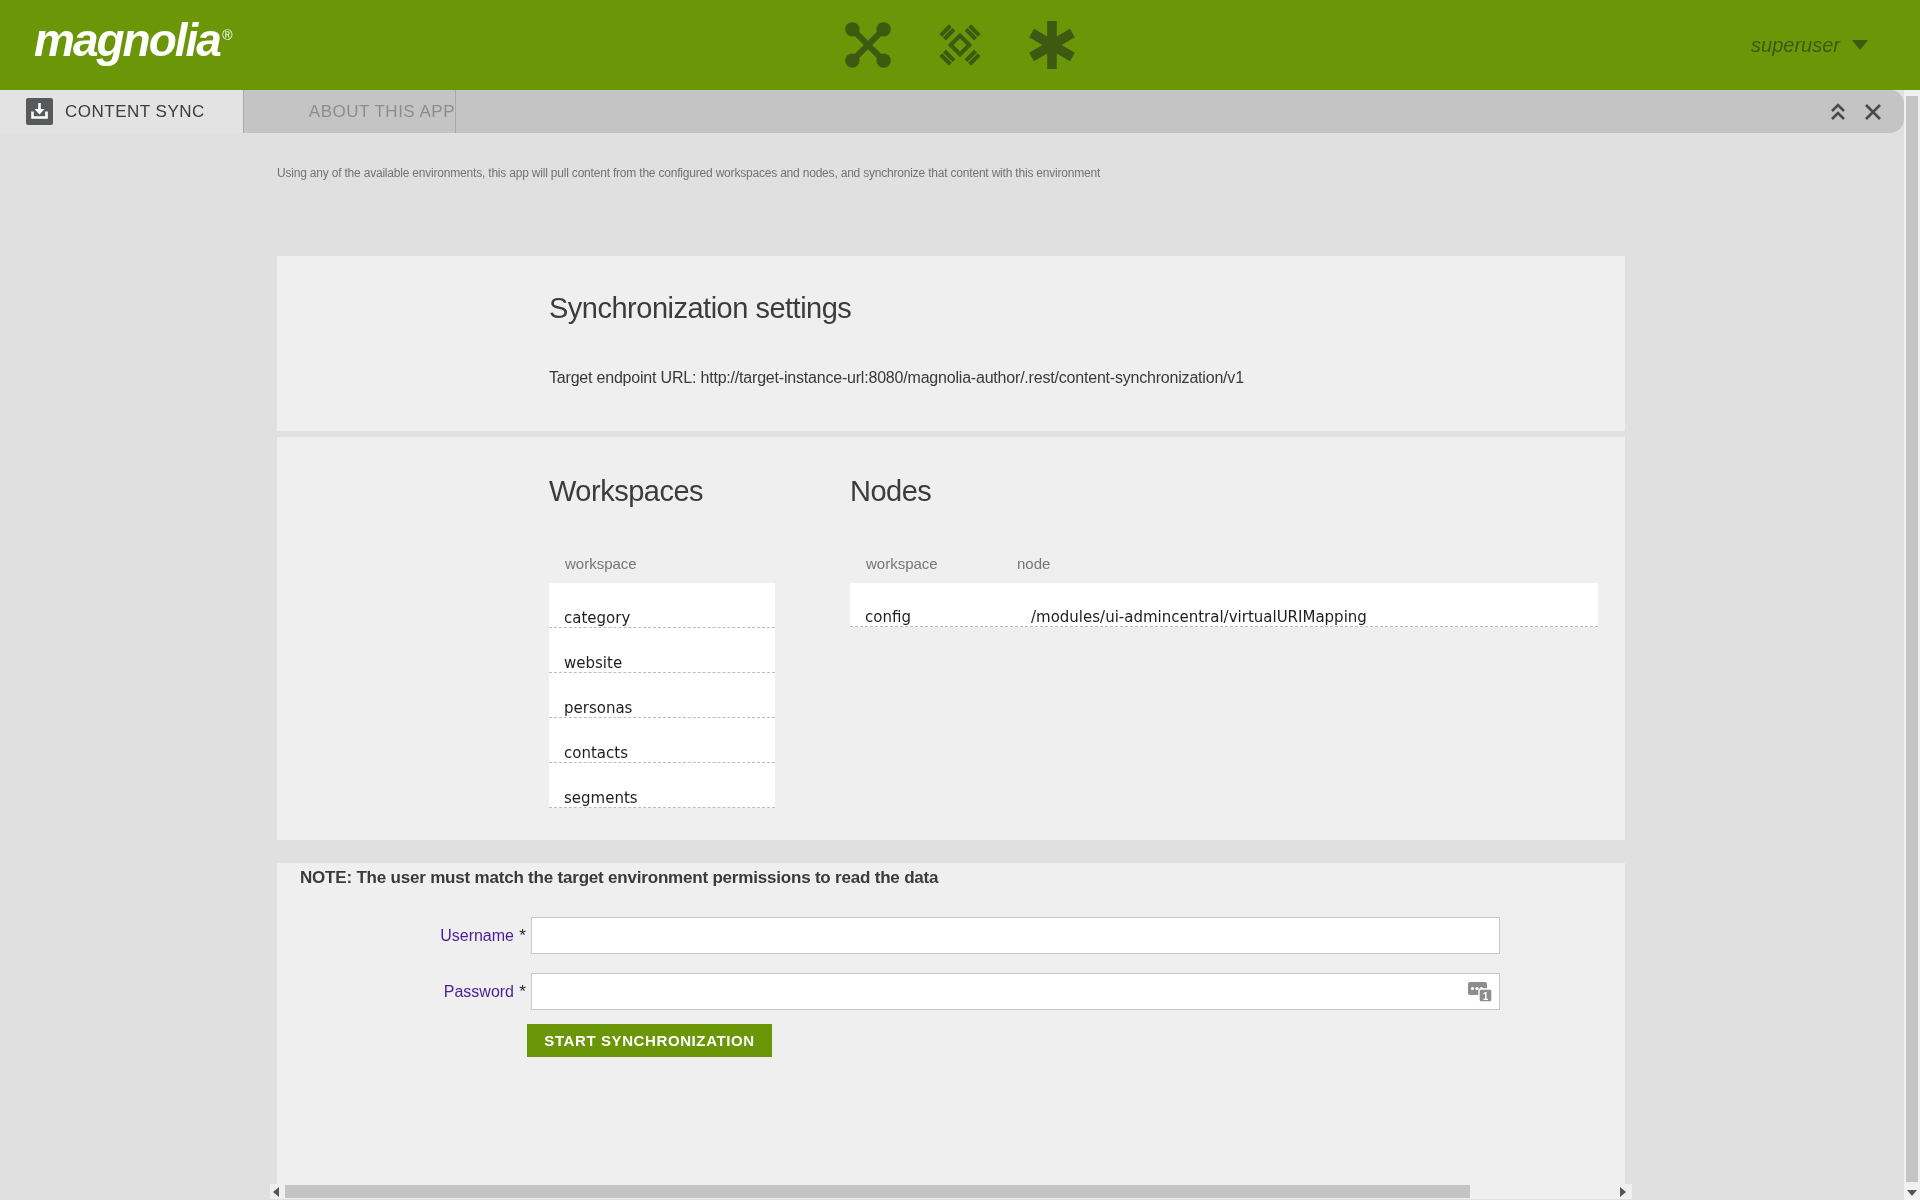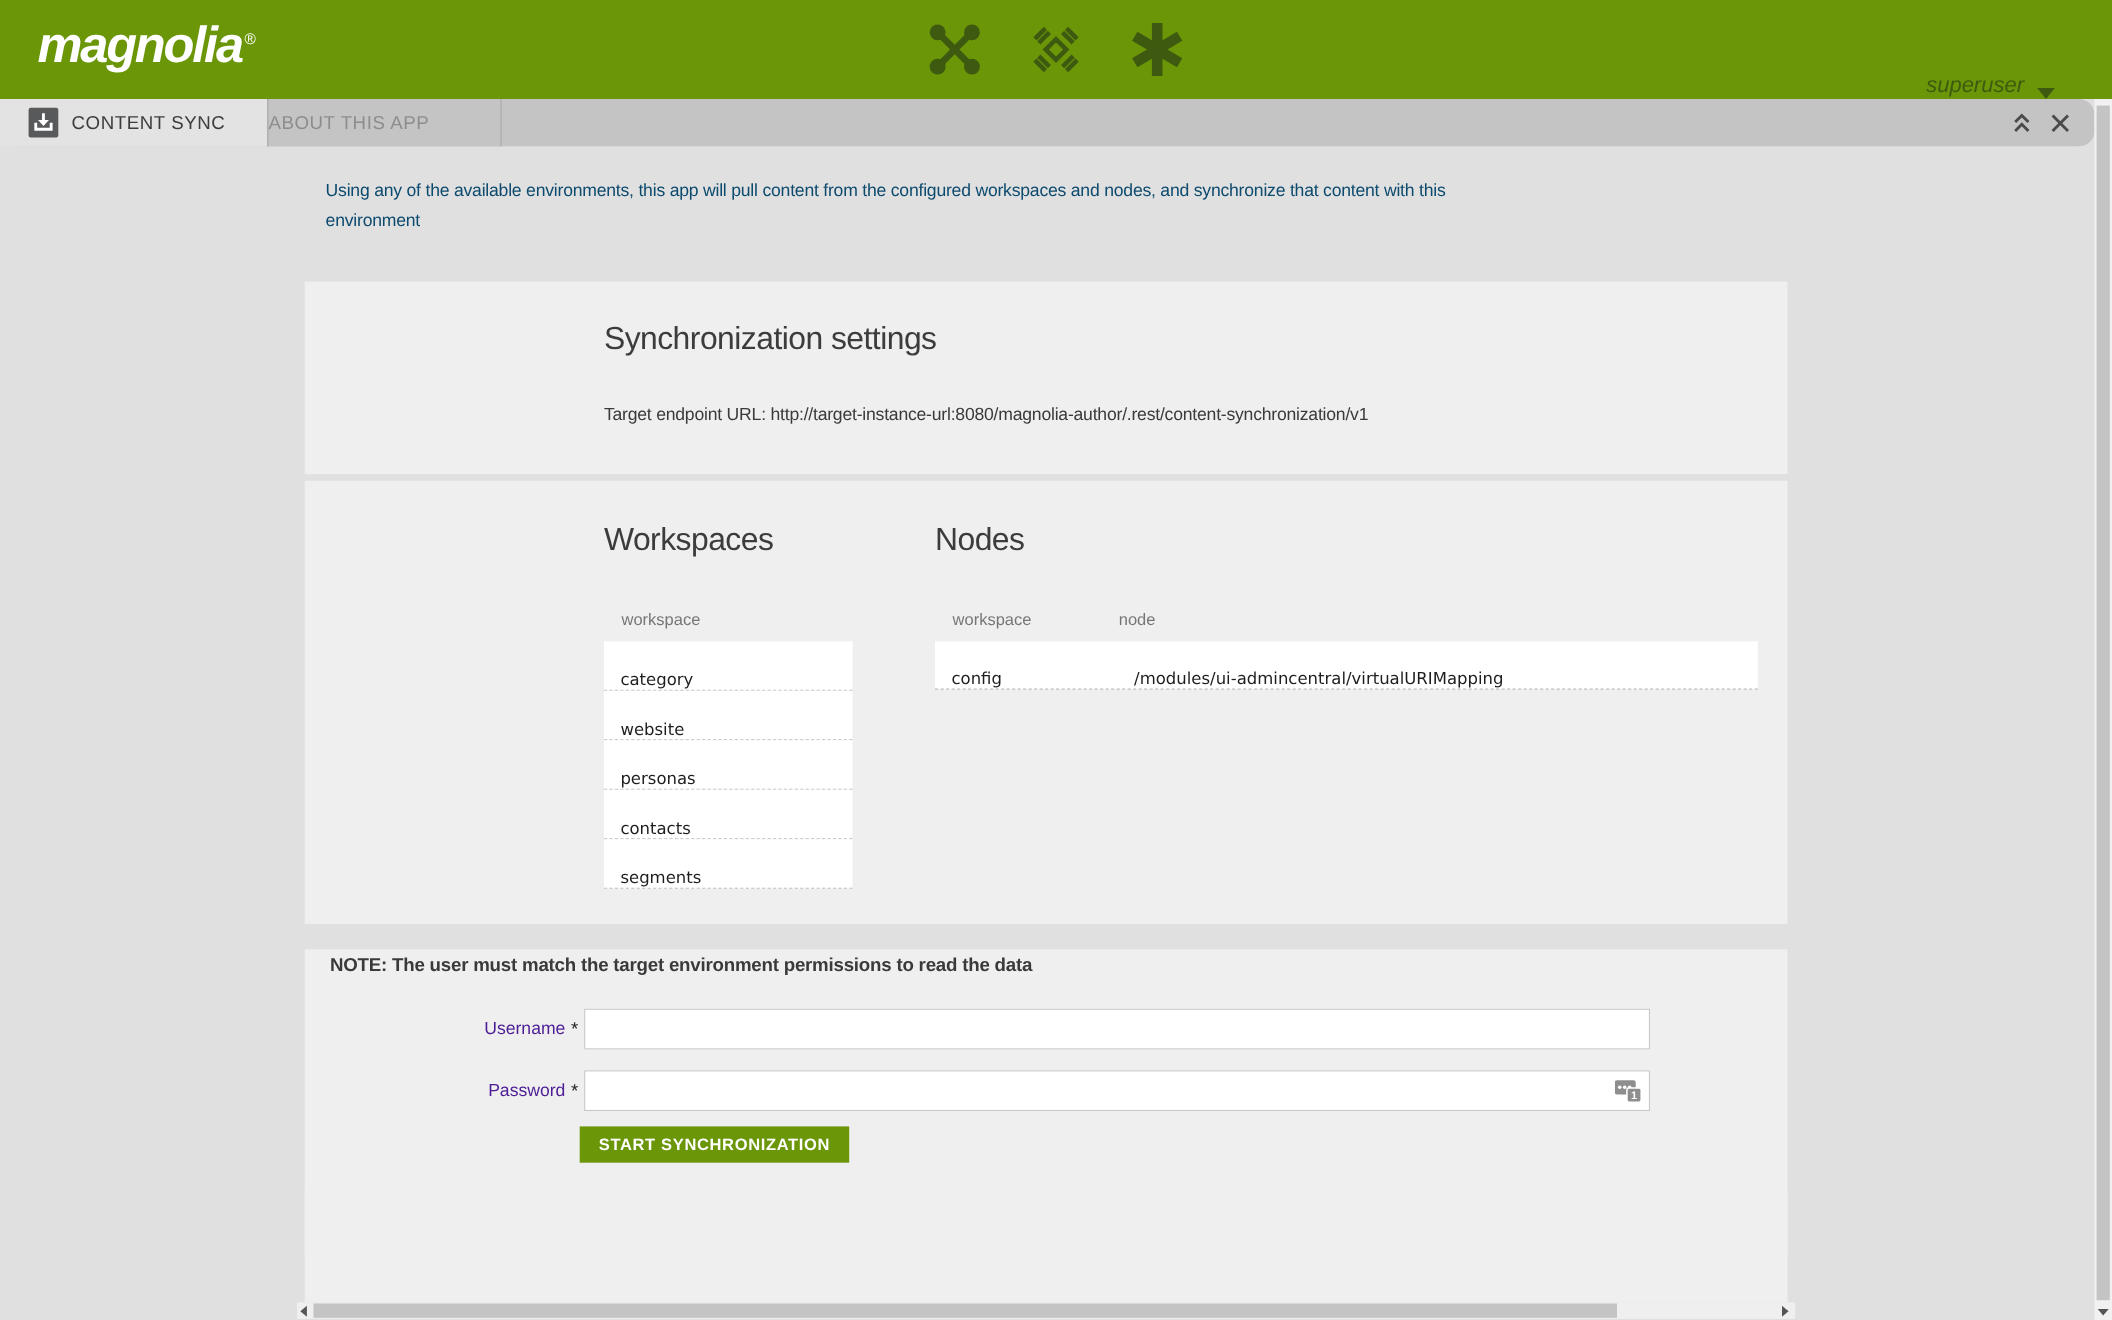--- a/index.html
+++ b/index.html
@@ -10,44 +10,44 @@
   .header { position:absolute; left:0; top:0; width:1920px; height:90px;
             background:#6a9608;font-style:italic; }
   .logo { position:absolute; left:34px; top:13px; color:#ffffff;
           font-size:46px; font-weight:bold; letter-spacing:-2px; }
   .logo sup { font-size:14px; font-weight:normal; letter-spacing:0;
               vertical-align:super; margin-left:2px; }
   .shell-icons { position:absolute; left:0; top:0; width:1920px; height:90px;
                  display:flex; justify-content:center; align-items:center; gap:44px; }
   .shell-icon { width:48px; height:48px; cursor:pointer; }
   .usermenu { position:absolute; right:52px; top:0; height:90px;
-              display:flex; align-items:flex-end; gap:12px; cursor:pointer; }
+              display:flex; align-items:center; gap:12px; cursor:pointer; }
   .usermenu .uname { color:#3e5a10; font-size:20px; }
   .caret-down { width:0; height:0; border-left:8px solid transparent;
                 border-right:8px solid transparent; border-top:10px solid #3e5a10; }
 
   
   .tabbar { position:absolute; left:0; top:90px; width:1904px; height:43px;
             background:#c4c4c4; display:flex;border-radius:14px; }
   .tab { height:43px; display:flex; align-items:center; cursor:pointer; }
   .tab.active { width:243px; background:#e3e3e3; padding-left:26px; gap:12px; }
   .tab.active .tab-label { color:#3c3c3c; font-size:17px; letter-spacing:0.5px; }
-  .tab.inactive { width:213px; background:#c4c4c4; justify-content:flex-start;
+  .tab.inactive { width:213px; background:#c4c4c4; justify-content:flex-end;
                   border-left:1px solid #a9a9a9; border-right:1px solid #a9a9a9; }
   .tab.inactive .tab-label { color:#8d8d8d; font-size:17px; letter-spacing:0.5px; }
   .tab-icon-box { width:27px; height:27px; background:#58595b; border-radius:2px;
                   display:flex; align-items:center; justify-content:center; }
   .tabbar-controls { margin-left:auto; display:flex; align-items:center;
                      gap:16px; padding-right:22px; }
   .tabbar-controls svg { cursor:pointer; }
 
   
   .canvas { position:absolute; left:277px; top:133px; width:1348px; height:1067px; }
   .intro { position:absolute; left:0px; top:27px; width:1070px;
-           font-size:16px; line-height:27px; color:#0c4a6e; letter-spacing:-0.2px;margin-left:19px; }
+           font-size:12px; line-height:27px; color:#737373; letter-spacing:-0.2px; }
   .panel { position:absolute; left:0; width:1348px; background:#efefef; }
   .panel-title { font-size:29px; font-weight:400; color:#3c3c3c; letter-spacing:-0.5px; }
 
   #panel-sync { top:123px; height:175px; }
   #panel-sync .panel-title { position:absolute; left:272px; top:36px; }
   .endpoint { position:absolute; left:272px; top:113px; font-size:16px; color:#3a3a3a;
               letter-spacing:-0.2px; }
 
   #panel-tables { top:304px; height:403px; }
   .col-workspaces { position:absolute; left:272px; top:0; }

